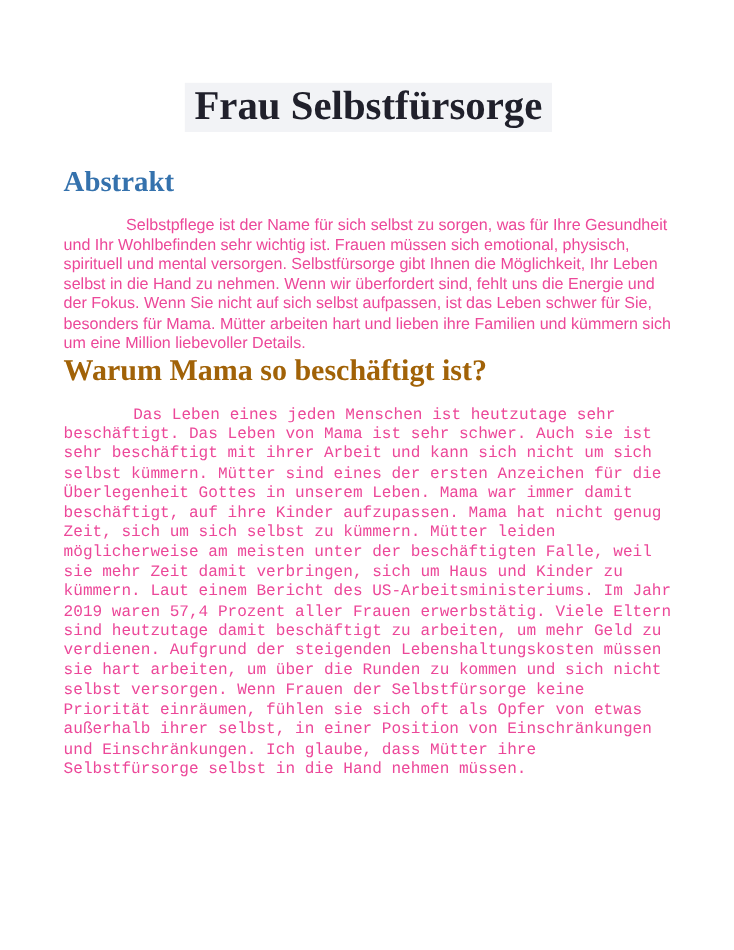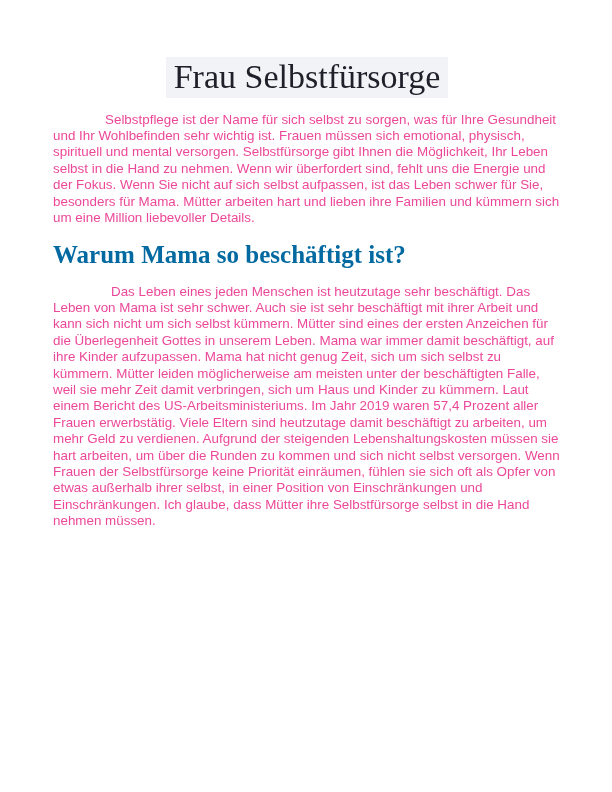--- a/index.html
+++ b/index.html
@@ -10,23 +10,23 @@
     font-family: "Liberation Sans", sans-serif;
     overflow: hidden;
   }
   .page {
     box-sizing: border-box;
     width: 612px;
     height: 792px;
     padding: 56px 51px 0 53px;
   }
   .doc-title {
-    margin: 0;
+    margin: 12px;
     font-family: "Liberation Serif", serif;
-    font-weight: normal;
+    font-weight: bold;
     font-size: 34px;
     line-height: 1.25;
     text-align: center;
     color: #20202b;
   }
   .doc-title .highlight {
     background: #f2f3f6;
     padding: 1px 8px 3px 8px;
   }
   .heading {
@@ -34,43 +34,43 @@
     margin: 0;
   }
   .heading-abstract {
     margin-top: 26px;
     font-size: 24px;
     line-height: 1.25;
     font-weight: 600;
     color: #3572ad;
   }
   .heading-warum {
-    margin-top: 13px;
     font-size: 25px;
     line-height: 1.25;
     font-weight: bold;
-    color: #0369a1;
+    color: #a16207;
   }
   .body-paragraph {
     margin: 13px 0 0 0;
     font-size: 13.4px;
     line-height: 16.4px;
     color: #ec4899;
     text-align: left;
   }
   .indent-1 { text-indent: 52px; }
-  .indent-2 { text-indent: 58px; }
+  .indent-2 { text-indent: 58px; font-family: Liberation Mono, monospace; }
 </style>
 </head>
 <body>
 
 <div class="page">
 
   <h1 class="doc-title"><span class="highlight">Frau Selbstfürsorge</span></h1>
 
+  <h2 class="heading heading-abstract">Abstrakt</h2>
 
   <p class="body-paragraph indent-1">Selbstpflege ist der Name für sich selbst zu sorgen, was für Ihre Gesundheit und Ihr Wohlbefinden sehr wichtig ist. Frauen müssen sich emotional, physisch, spirituell und mental versorgen. Selbstfürsorge gibt Ihnen die Möglichkeit, Ihr Leben selbst in die Hand zu nehmen. Wenn wir überfordert sind, fehlt uns die Energie und der Fokus. Wenn Sie nicht auf sich selbst aufpassen, ist das Leben schwer für Sie, besonders für Mama. Mütter arbeiten hart und lieben ihre Familien und kümmern sich um eine Million liebevoller Details.</p>
 
   <h2 class="heading heading-warum">Warum Mama so beschäftigt ist?</h2>
 
   <p class="body-paragraph indent-2">Das Leben eines jeden Menschen ist heutzutage sehr beschäftigt. Das Leben von Mama ist sehr schwer. Auch sie ist sehr beschäftigt mit ihrer Arbeit und kann sich nicht um sich selbst kümmern. Mütter sind eines der ersten Anzeichen für die Überlegenheit Gottes in unserem Leben. Mama war immer damit beschäftigt, auf ihre Kinder aufzupassen. Mama hat nicht genug Zeit, sich um sich selbst zu kümmern. Mütter leiden möglicherweise am meisten unter der beschäftigten Falle, weil sie mehr Zeit damit verbringen, sich um Haus und Kinder zu kümmern. Laut einem Bericht des US-Arbeitsministeriums. Im Jahr 2019 waren 57,4 Prozent aller Frauen erwerbstätig. Viele Eltern sind heutzutage damit beschäftigt zu arbeiten, um mehr Geld zu verdienen. Aufgrund der steigenden Lebenshaltungskosten müssen sie hart arbeiten, um über die Runden zu kommen und sich nicht selbst versorgen. Wenn Frauen der Selbstfürsorge keine Priorität einräumen, fühlen sie sich oft als Opfer von etwas außerhalb ihrer selbst, in einer Position von Einschränkungen und Einschränkungen. Ich glaube, dass Mütter ihre Selbstfürsorge selbst in die Hand nehmen müssen.</p>
 
 </div>
 
 </body></html>

